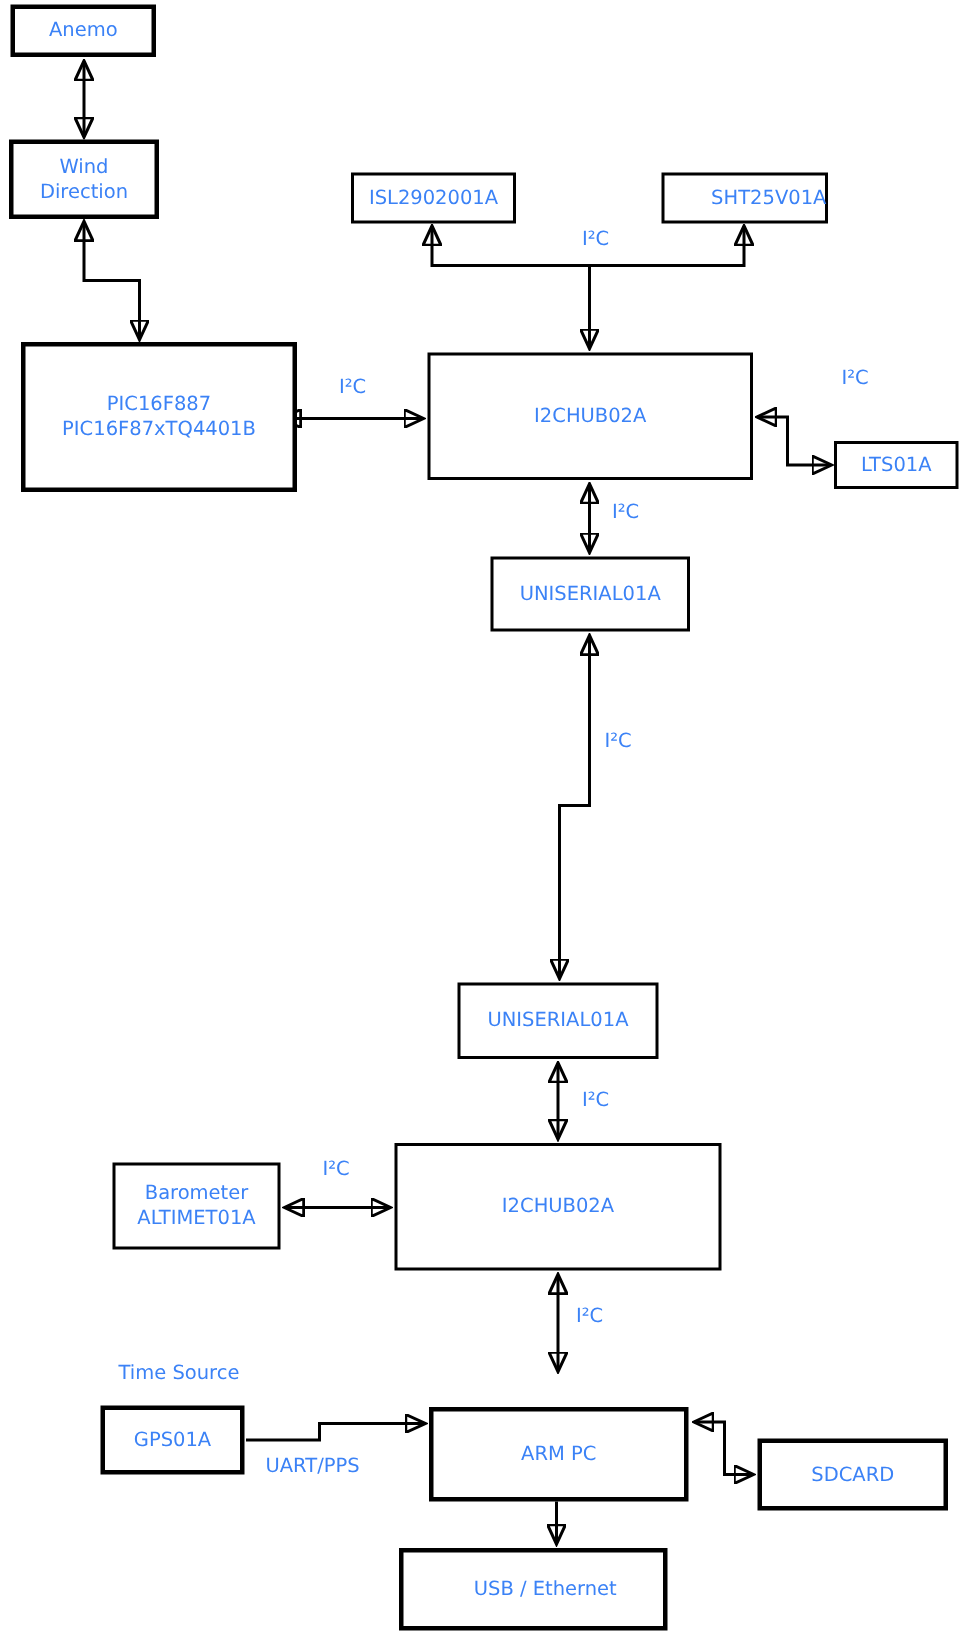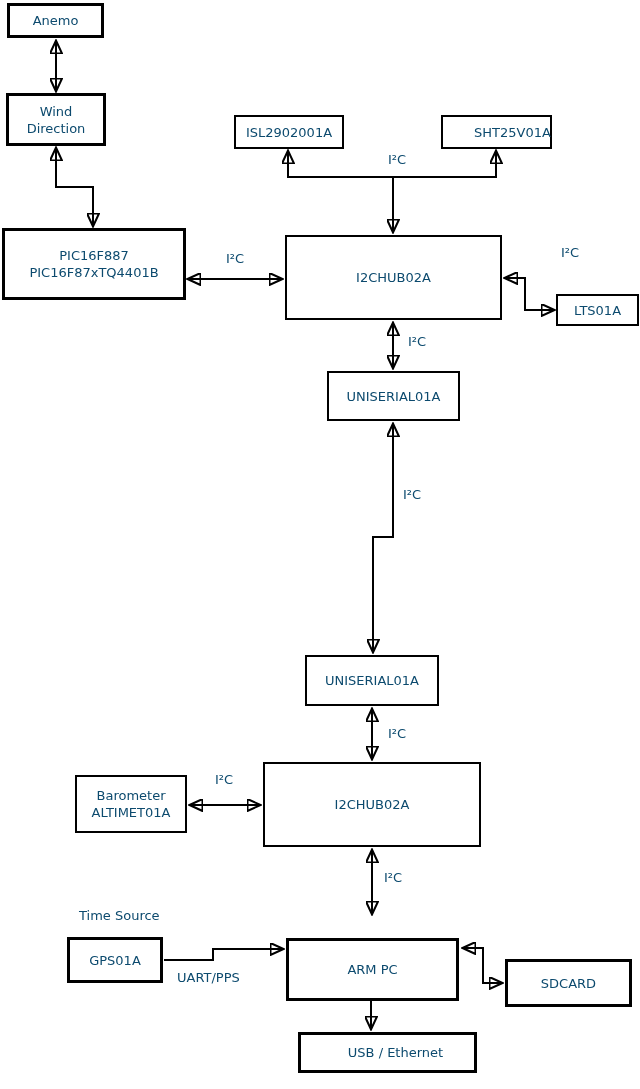--- a/index.html
+++ b/index.html
@@ -6,21 +6,21 @@
     margin: 0;
     padding: 0;
     background: #ffffff;
   }
   #canvas {
     position: relative;
     width: 640px;
     height: 1089px;
     background: #ffffff;
     font-family: "DejaVu Sans", "Liberation Sans", sans-serif;
-    color: #0c4a6e;
+    color: #3b82f6;
     overflow: hidden;
   }
   #connector-layer {
     position: absolute;
     left: 0;
     top: 0;
     width: 640px;
     height: 1089px;
   }
   #connector-layer path {
@@ -83,21 +83,21 @@
 
   <div class="node thick" style="left:7px; top:3px; width:97px; height:35px;">
     <span>Anemo</span>
   </div>
 
   <div class="node thick" style="left:6px; top:93px; width:100px; height:53px;">
     <span>Wind</span>
     <span>Direction</span>
   </div>
 
-  <div class="node thick" style="left:2px; top:228px; width:184px; height:72px;">
+  <div class="node thick" style="left:14px; top:228px; width:184px; height:100px;">
     <span>PIC16F887</span>
     <span>PIC16F87xTQ4401B</span>
   </div>
 
   <div class="node" style="left:234px; top:115px; width:110px; height:34px;">
     <span>ISL2902001A</span>
   </div>
 
   <div class="node" style="left:441px; top:115px; width:111px; height:34px;padding-left:32px;">
     <span>SHT25V01A</span>
@@ -133,21 +133,21 @@
   </div>
 
   <div class="node thick" style="left:286px; top:917px; width:173px; height:63px;margin-top:21px;">
     <span>ARM PC</span>
   </div>
 
   <div class="node thick" style="left:505px; top:959px; width:127px; height:48px;">
     <span>SDCARD</span>
   </div>
 
-  <div class="node thick" style="left:298px; top:1032px; width:179px; height:41px;padding-left:16px;">
+  <div class="node thick" style="left:266px; top:1032px; width:179px; height:55px;padding-left:16px;">
     <span>USB / Ethernet</span>
   </div>
 
   <div class="flabel" style="left:388px; top:152px;">I²C</div>
   <div class="flabel" style="left:226px; top:251px;">I²C</div>
   <div class="flabel" style="left:561px; top:245px;">I²C</div>
   <div class="flabel" style="left:408px; top:334px;">I²C</div>
   <div class="flabel" style="left:403px; top:487px;">I²C</div>
   <div class="flabel" style="left:388px; top:726px;">I²C</div>
   <div class="flabel" style="left:215px; top:772px;">I²C</div>

